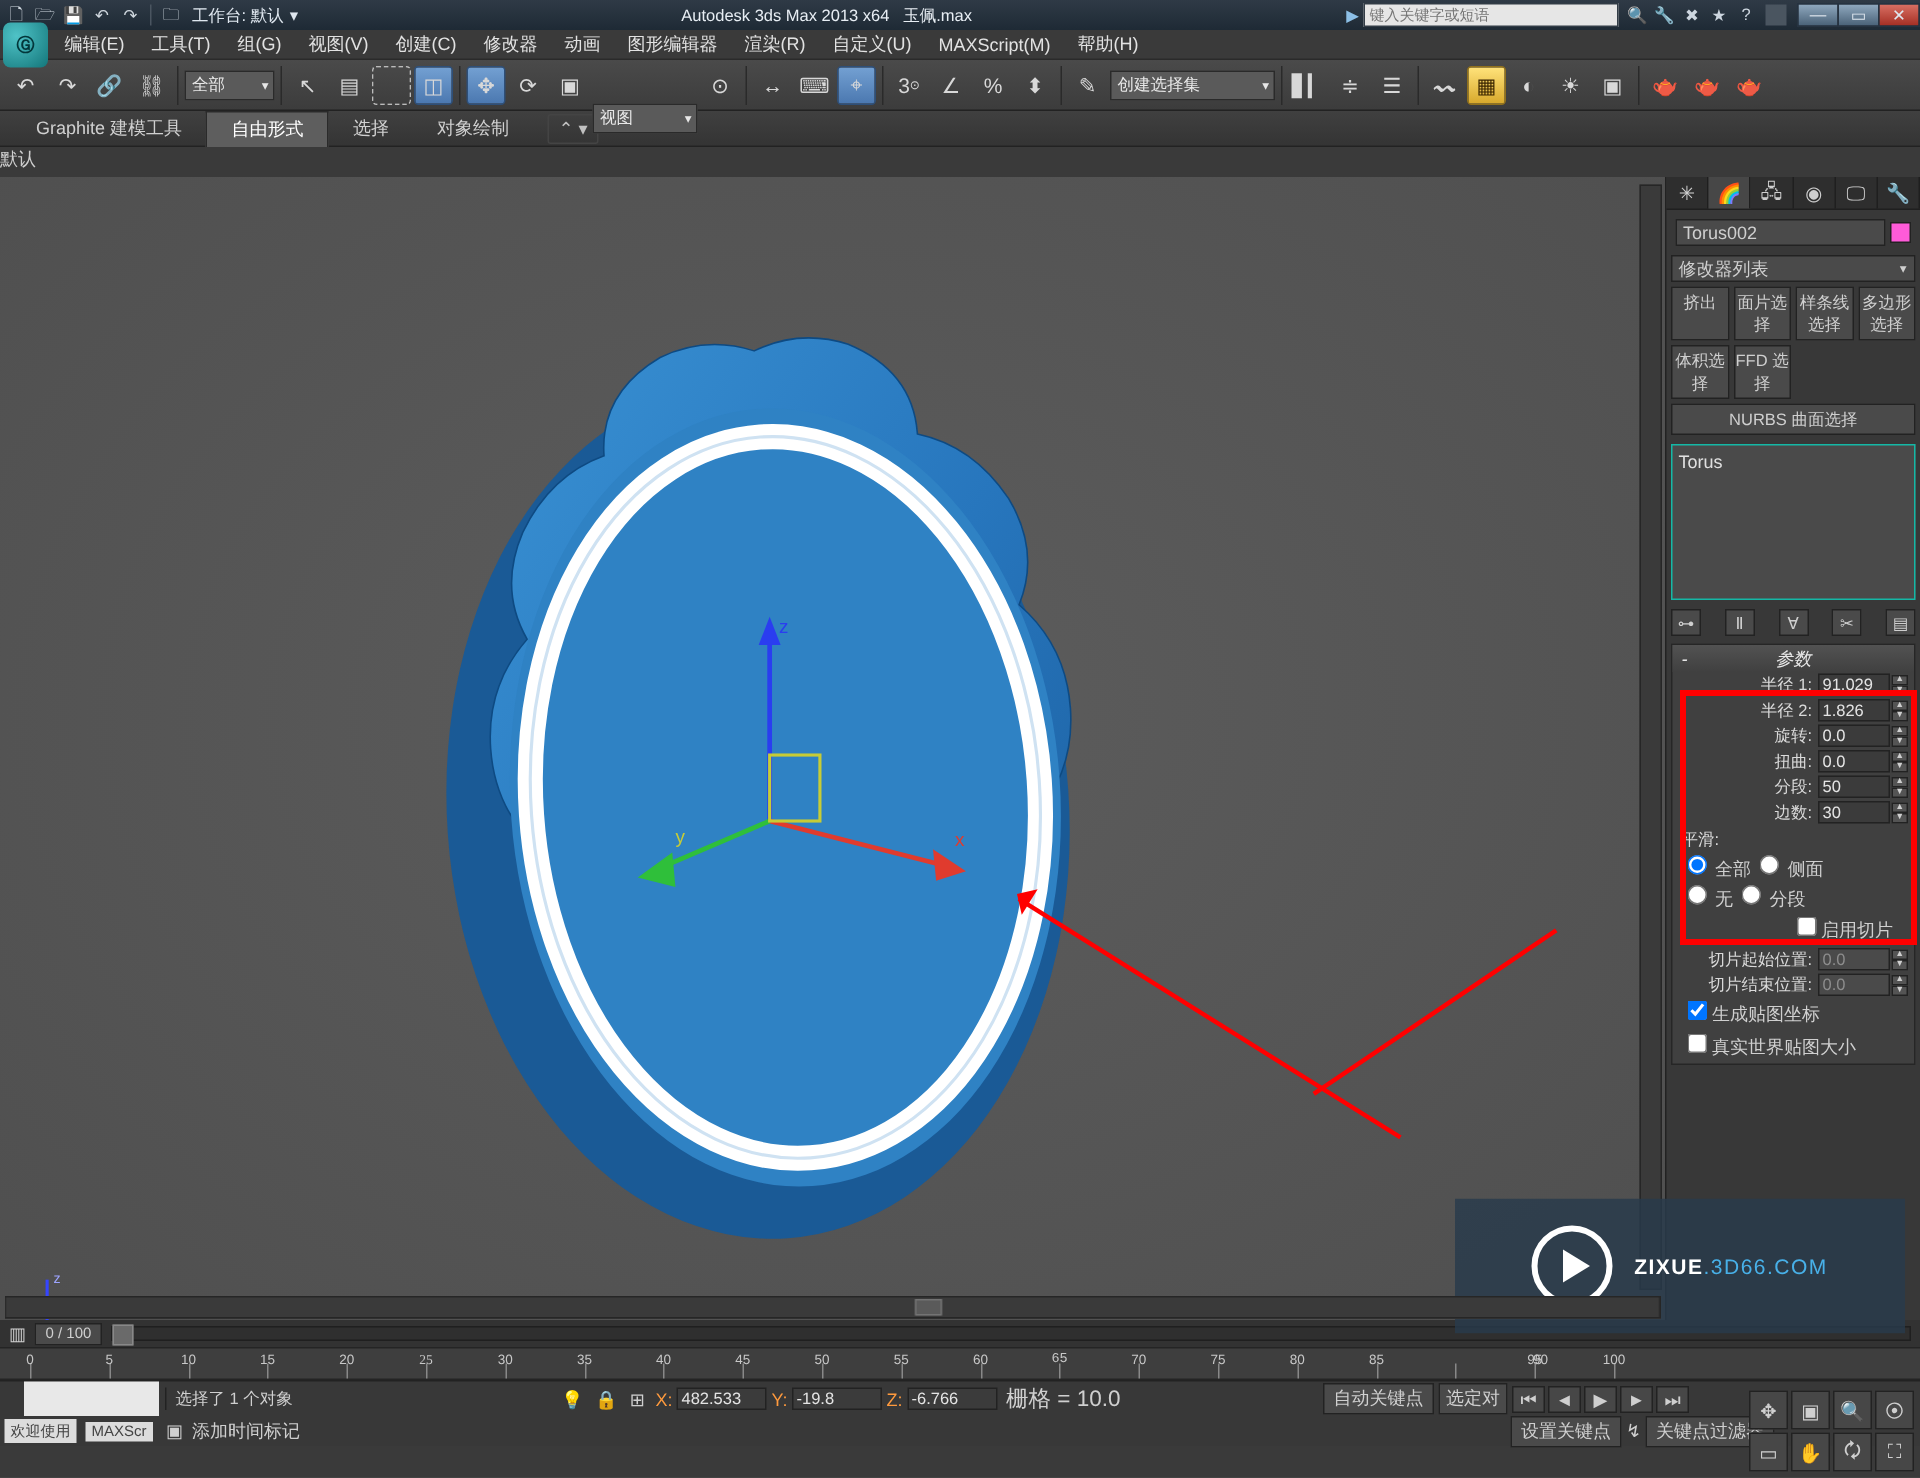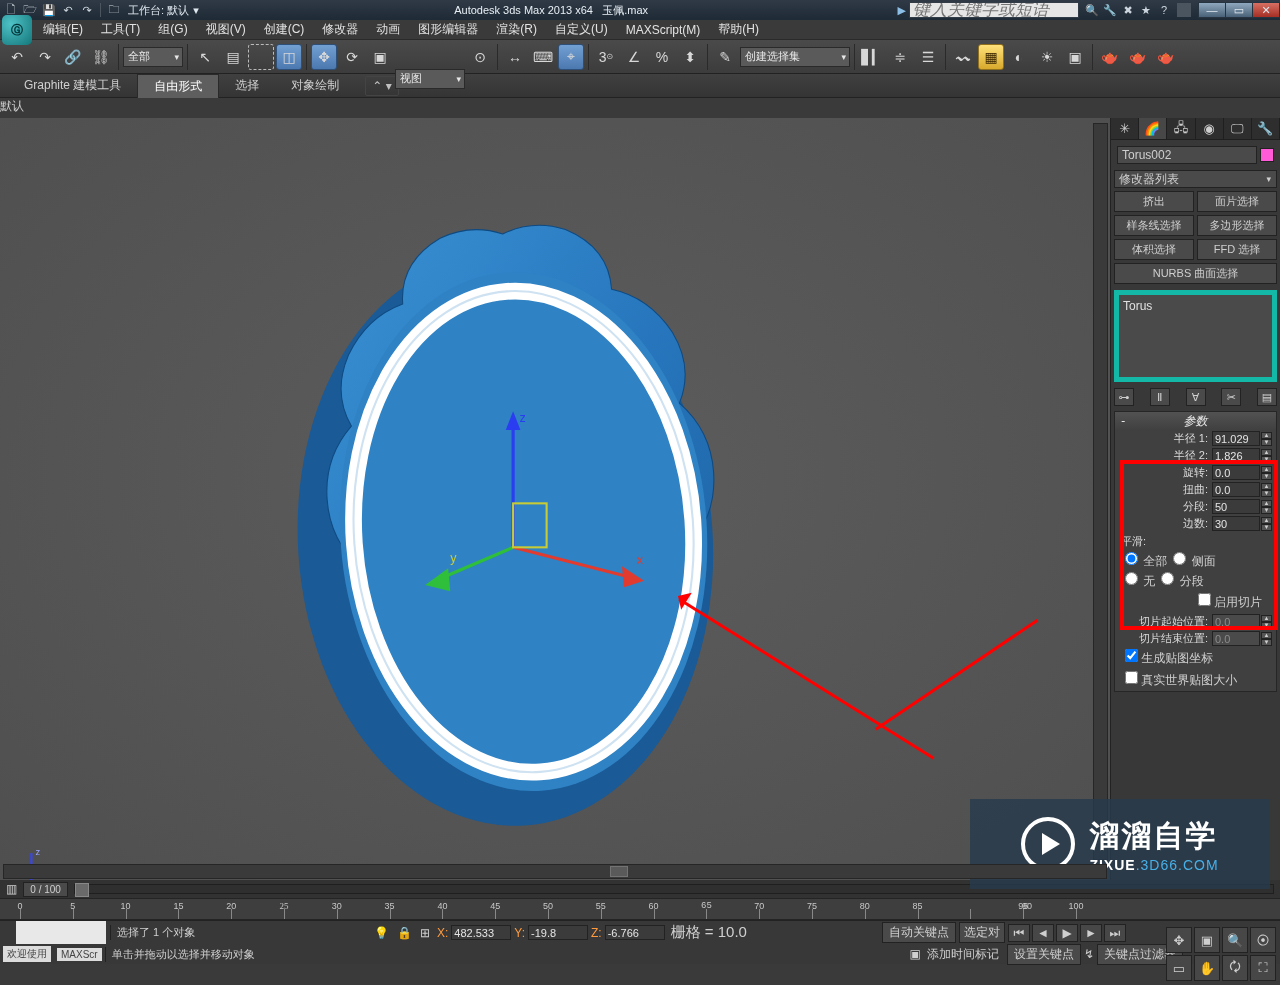--- a/index.html
+++ b/index.html
@@ -23,21 +23,21 @@
   font-size: 11px;
 }
 .title-bar .qat { display:flex; align-items:center; padding-left:3px; gap:3px; }
 .title-bar .qat-btn { width:16px; height:16px; display:flex; align-items:center; justify-content:center; color:#d0d8df; }
 .title-bar .sep { width:1px; height:14px; background:#4a5560; margin:0 2px; }
 .title-bar .wkspc { display:flex; align-items:center; gap:4px; padding:0 6px; white-space:nowrap; }
 .title-bar .center { flex:1; text-align:center; font-size:11px; color:#e8eef4; }
 .title-bar .search-wrap { display:flex; align-items:center; gap:3px; margin-right:6px; }
 .title-bar .search-input {
   width: 170px; height:16px; background:#e6e6e6;
-  border:1px solid #323c46; color:#666; padding:0 3px; font-size:17px; font-style:italic;
+  border:1px solid #323c46; color:#666; padding:0 3px; font-size:10px; 
 }
 .title-bar .rt-icons { display:flex; align-items:center; gap:4px; padding-right:6px; color:#cdd6df; }
 .title-bar .rt-icons span { display:inline-block; width:14px; text-align:center; }
 .title-bar .win-btns { display:flex; }
 .title-bar .win-btns div {
   width:28px; height:16px; display:flex; align-items:center; justify-content:center;
   background:linear-gradient(#8fa8be,#4a6278); border:1px solid #263341; margin-left:-1px;
 }
 .title-bar .win-btns .close { background:linear-gradient(#d86f63,#a52f24); }
 
@@ -134,23 +134,23 @@
 .cp-tabs { height:22px; display:flex; background:#2e2e2e; border-bottom:1px solid #1f1f1f; }
 .cp-tabs .cpt { flex:1; display:flex; align-items:center; justify-content:center; font-size:13px; border-right:1px solid #1f1f1f; }
 .cp-tabs .cpt.sel { background:#474747; }
 .obj-name { margin:3px; height:18px; background:#4a4a4a; border:1px solid #222; display:flex; align-items:center; padding-left:4px; }
 .obj-color { width:14px; height:14px; background:#ff5bd9; border:1px solid #222; margin-right:3px; }
 .obj-name-row { display:flex; align-items:center; margin:3px; }
 .mod-list-hdr {
   margin:0 3px; height:18px; background:#4a4a4a; border:1px solid #222; display:flex; align-items:center; padding-left:4px; position:relative;
 }
 .mod-list-hdr::after{content:"▾"; position:absolute; right:5px; font-size:9px;}
-.sel-buttons { margin:3px; display:grid; grid-template-columns:1fr 1fr; gap:3px; }
+.sel-buttons { margin:3px; display:grid; grid-template-columns:1fr 1fr 1fr 1fr; gap:3px; }
 .sel-buttons div, .sel-long { background:#4a4a4a; border:1px solid #222; text-align:center; padding:2px 0; font-size:11px; }
-.stack-box { margin:3px; height:92px; background:#4a4a4a; border:5px solid #14b8a6; padding:4px; }
+.stack-box { margin:3px; height:104px; background:#4a4a4a; border:1px solid #14b8a6; padding:4px; }
 .stack-box .entry { color:#e0e0e0; }
 .stack-tools { margin:3px; display:flex; gap:3px; justify-content:space-between; }
 .stack-tools div { width:20px; height:18px; background:#4a4a4a; border:1px solid #222; display:flex; align-items:center; justify-content:center; font-size:11px;}
 
 .rollout {
   margin:2px 3px; border:1px solid #262626; background:#404040;
 }
 .rollout-hdr {
   height:18px; background:linear-gradient(#525252,#404040); display:flex; align-items:center; justify-content:center;
   position:relative; color:#e8e8e8;font-style:italic;
@@ -612,21 +612,20 @@
         <div>◄</div>
         <div>▶</div>
         <div>►</div>
         <div>⏭</div>
       </div>
     </div>
   </div>
   <div class="prompt-row">
     <span class="tag">欢迎使用</span>
     <span class="tag">MAXScr</span>
-    <div class="prompt-txt">单击并拖动以选择并移动对象</div>
     <span style="padding:0 6px;">▣</span>
     <span style="padding-right:8px;">添加时间标记</span>
     <div style="margin-left:auto; display:flex; align-items:center; gap:3px; padding-right:97px;">
       <div style="background:#4a4a4a;border:1px solid #222;padding:1px 6px;">设置关键点</div>
       <span>↯</span>
       <div style="background:#4a4a4a;border:1px solid #222;padding:1px 6px;">关键点过滤器</div>
     </div>
   </div>
   <div class="nav-cluster">
     <div>✥</div>
@@ -636,20 +635,19 @@
     <div>▭</div>
     <div>✋</div>
     <div>🗘</div>
     <div>⛶</div>
   </div>
 </div>
 
 <div class="watermark">
   <div class="play"></div>
   <div class="lines">
-    <div class="cn">溜溜自学</div>
     <div class="en"><b>ZIXUE</b>.3D66.COM</div>
   </div>
 </div>
 
 <div class="vp-scroll-h" style="position:absolute; left:3px; right:173px; bottom:106px;">
   <div class="thumb"></div>
 </div>
 
 </body></html>

